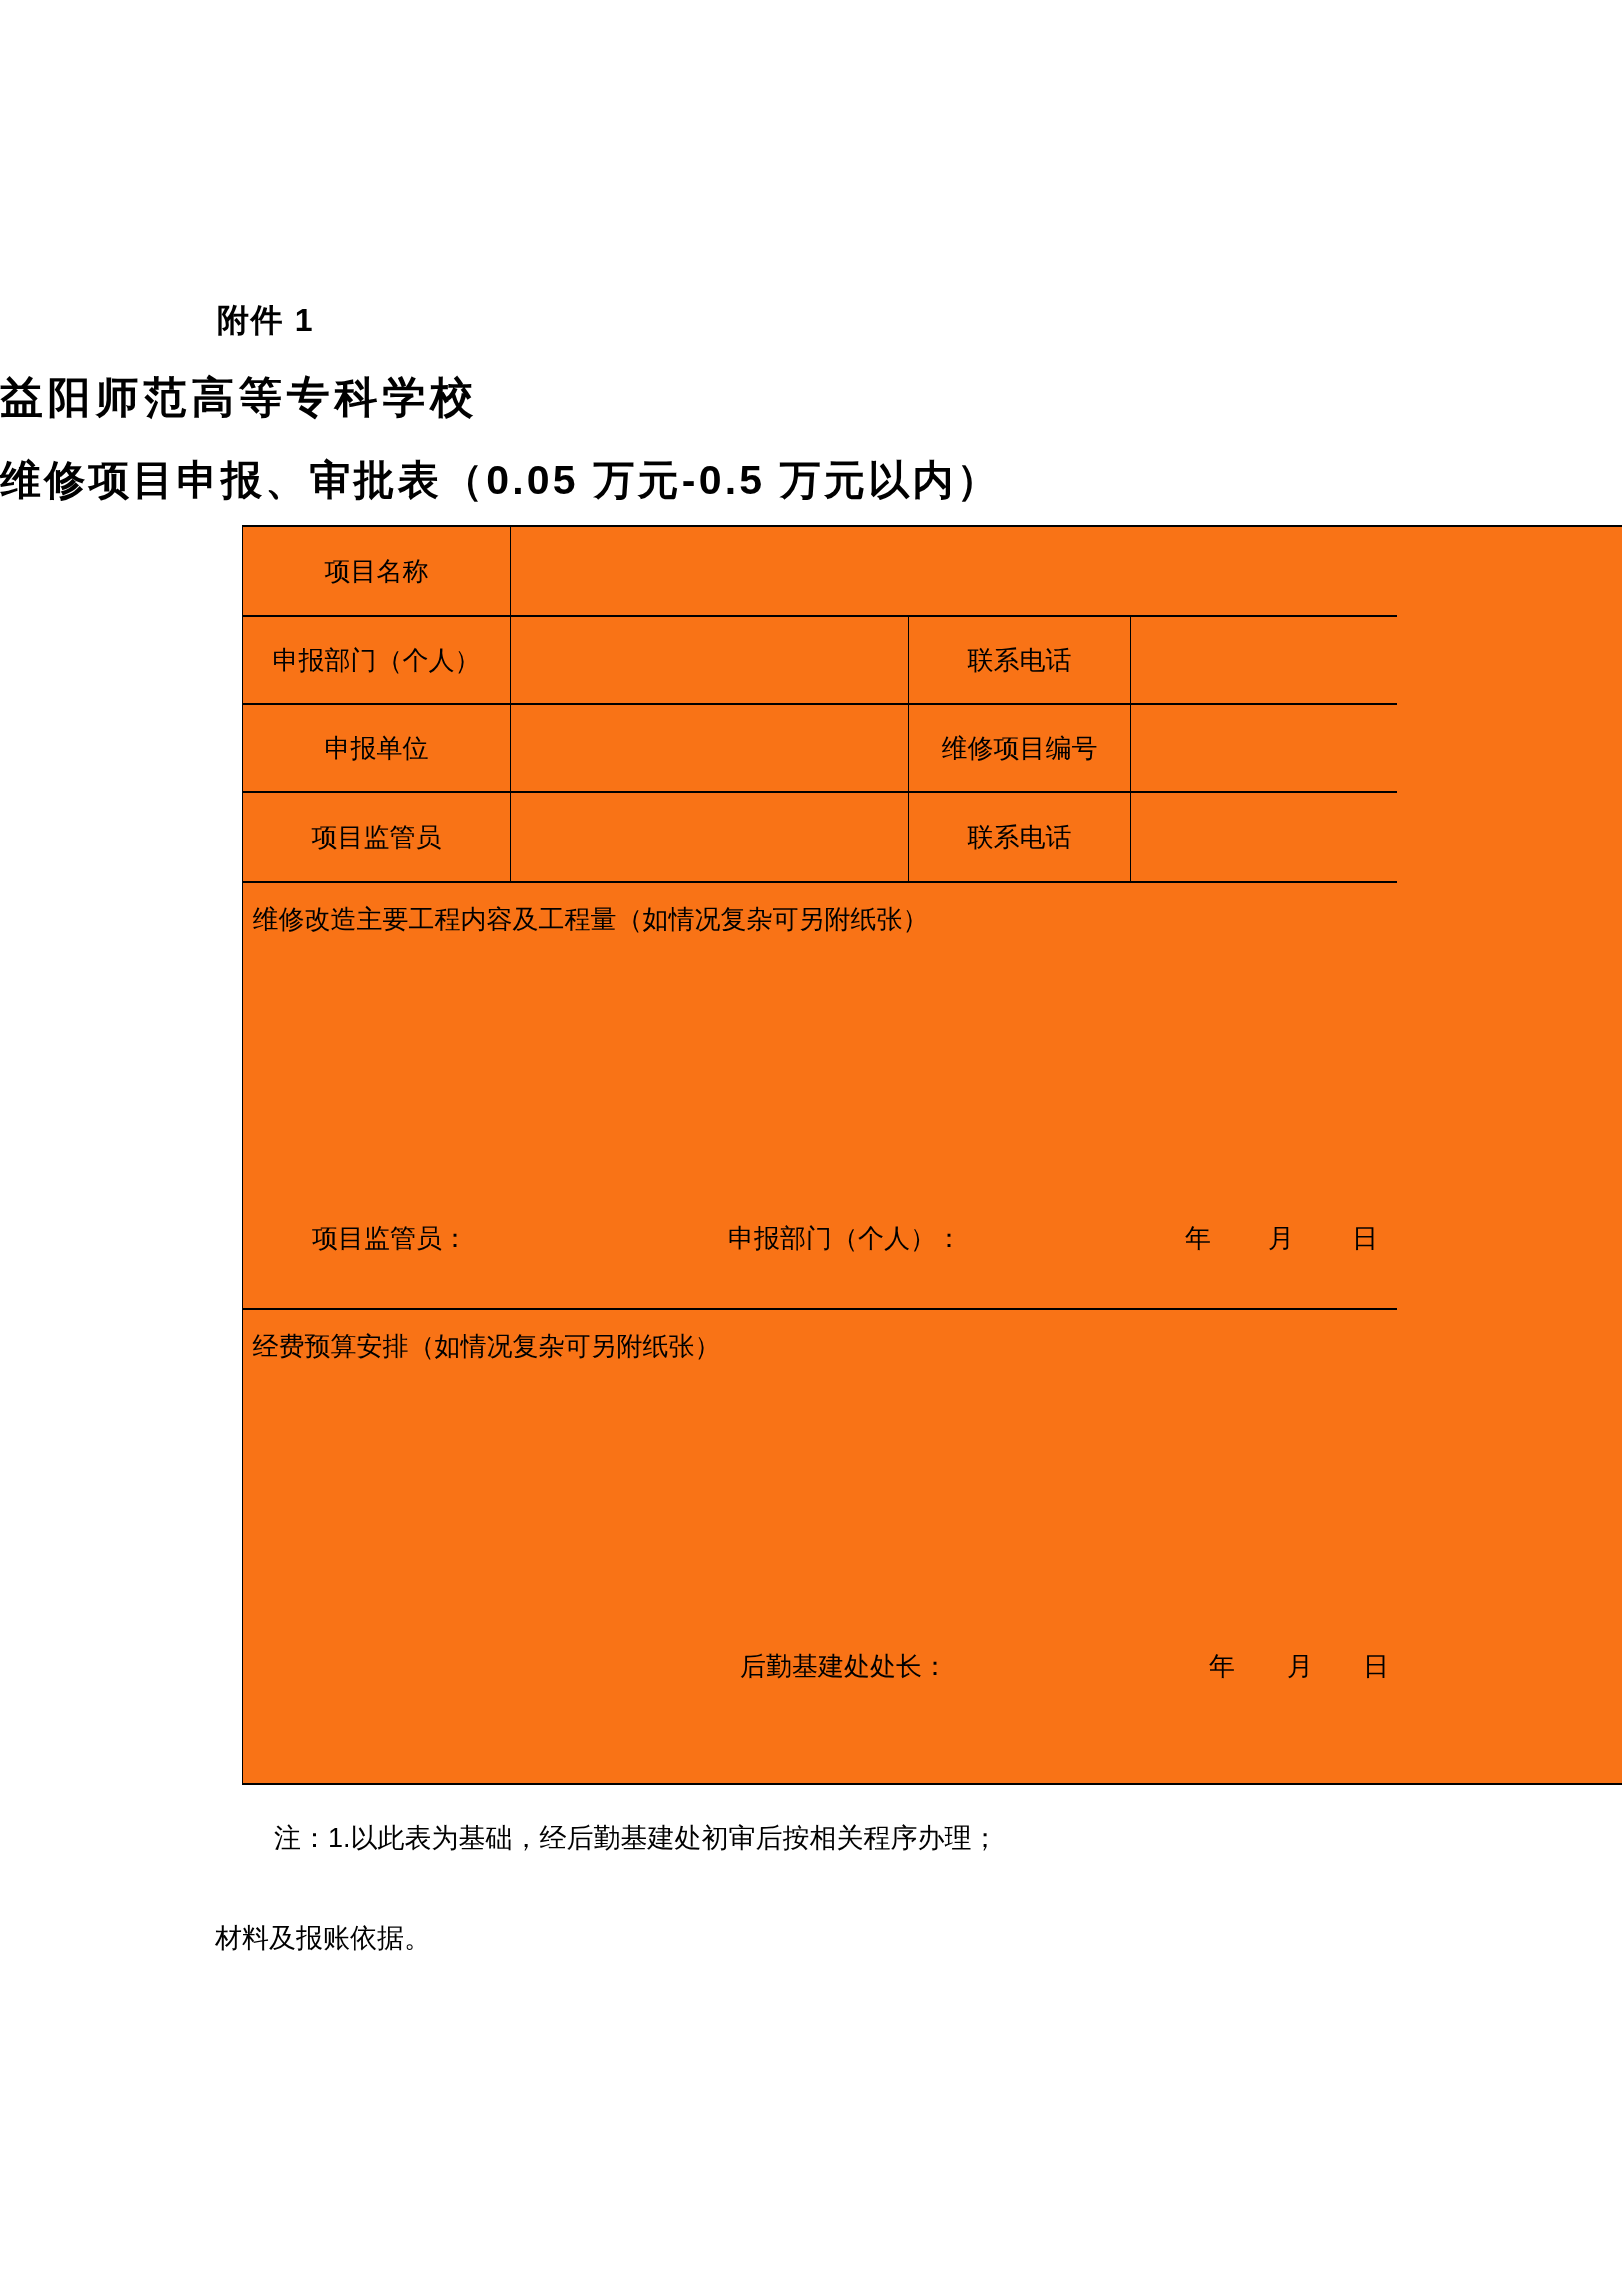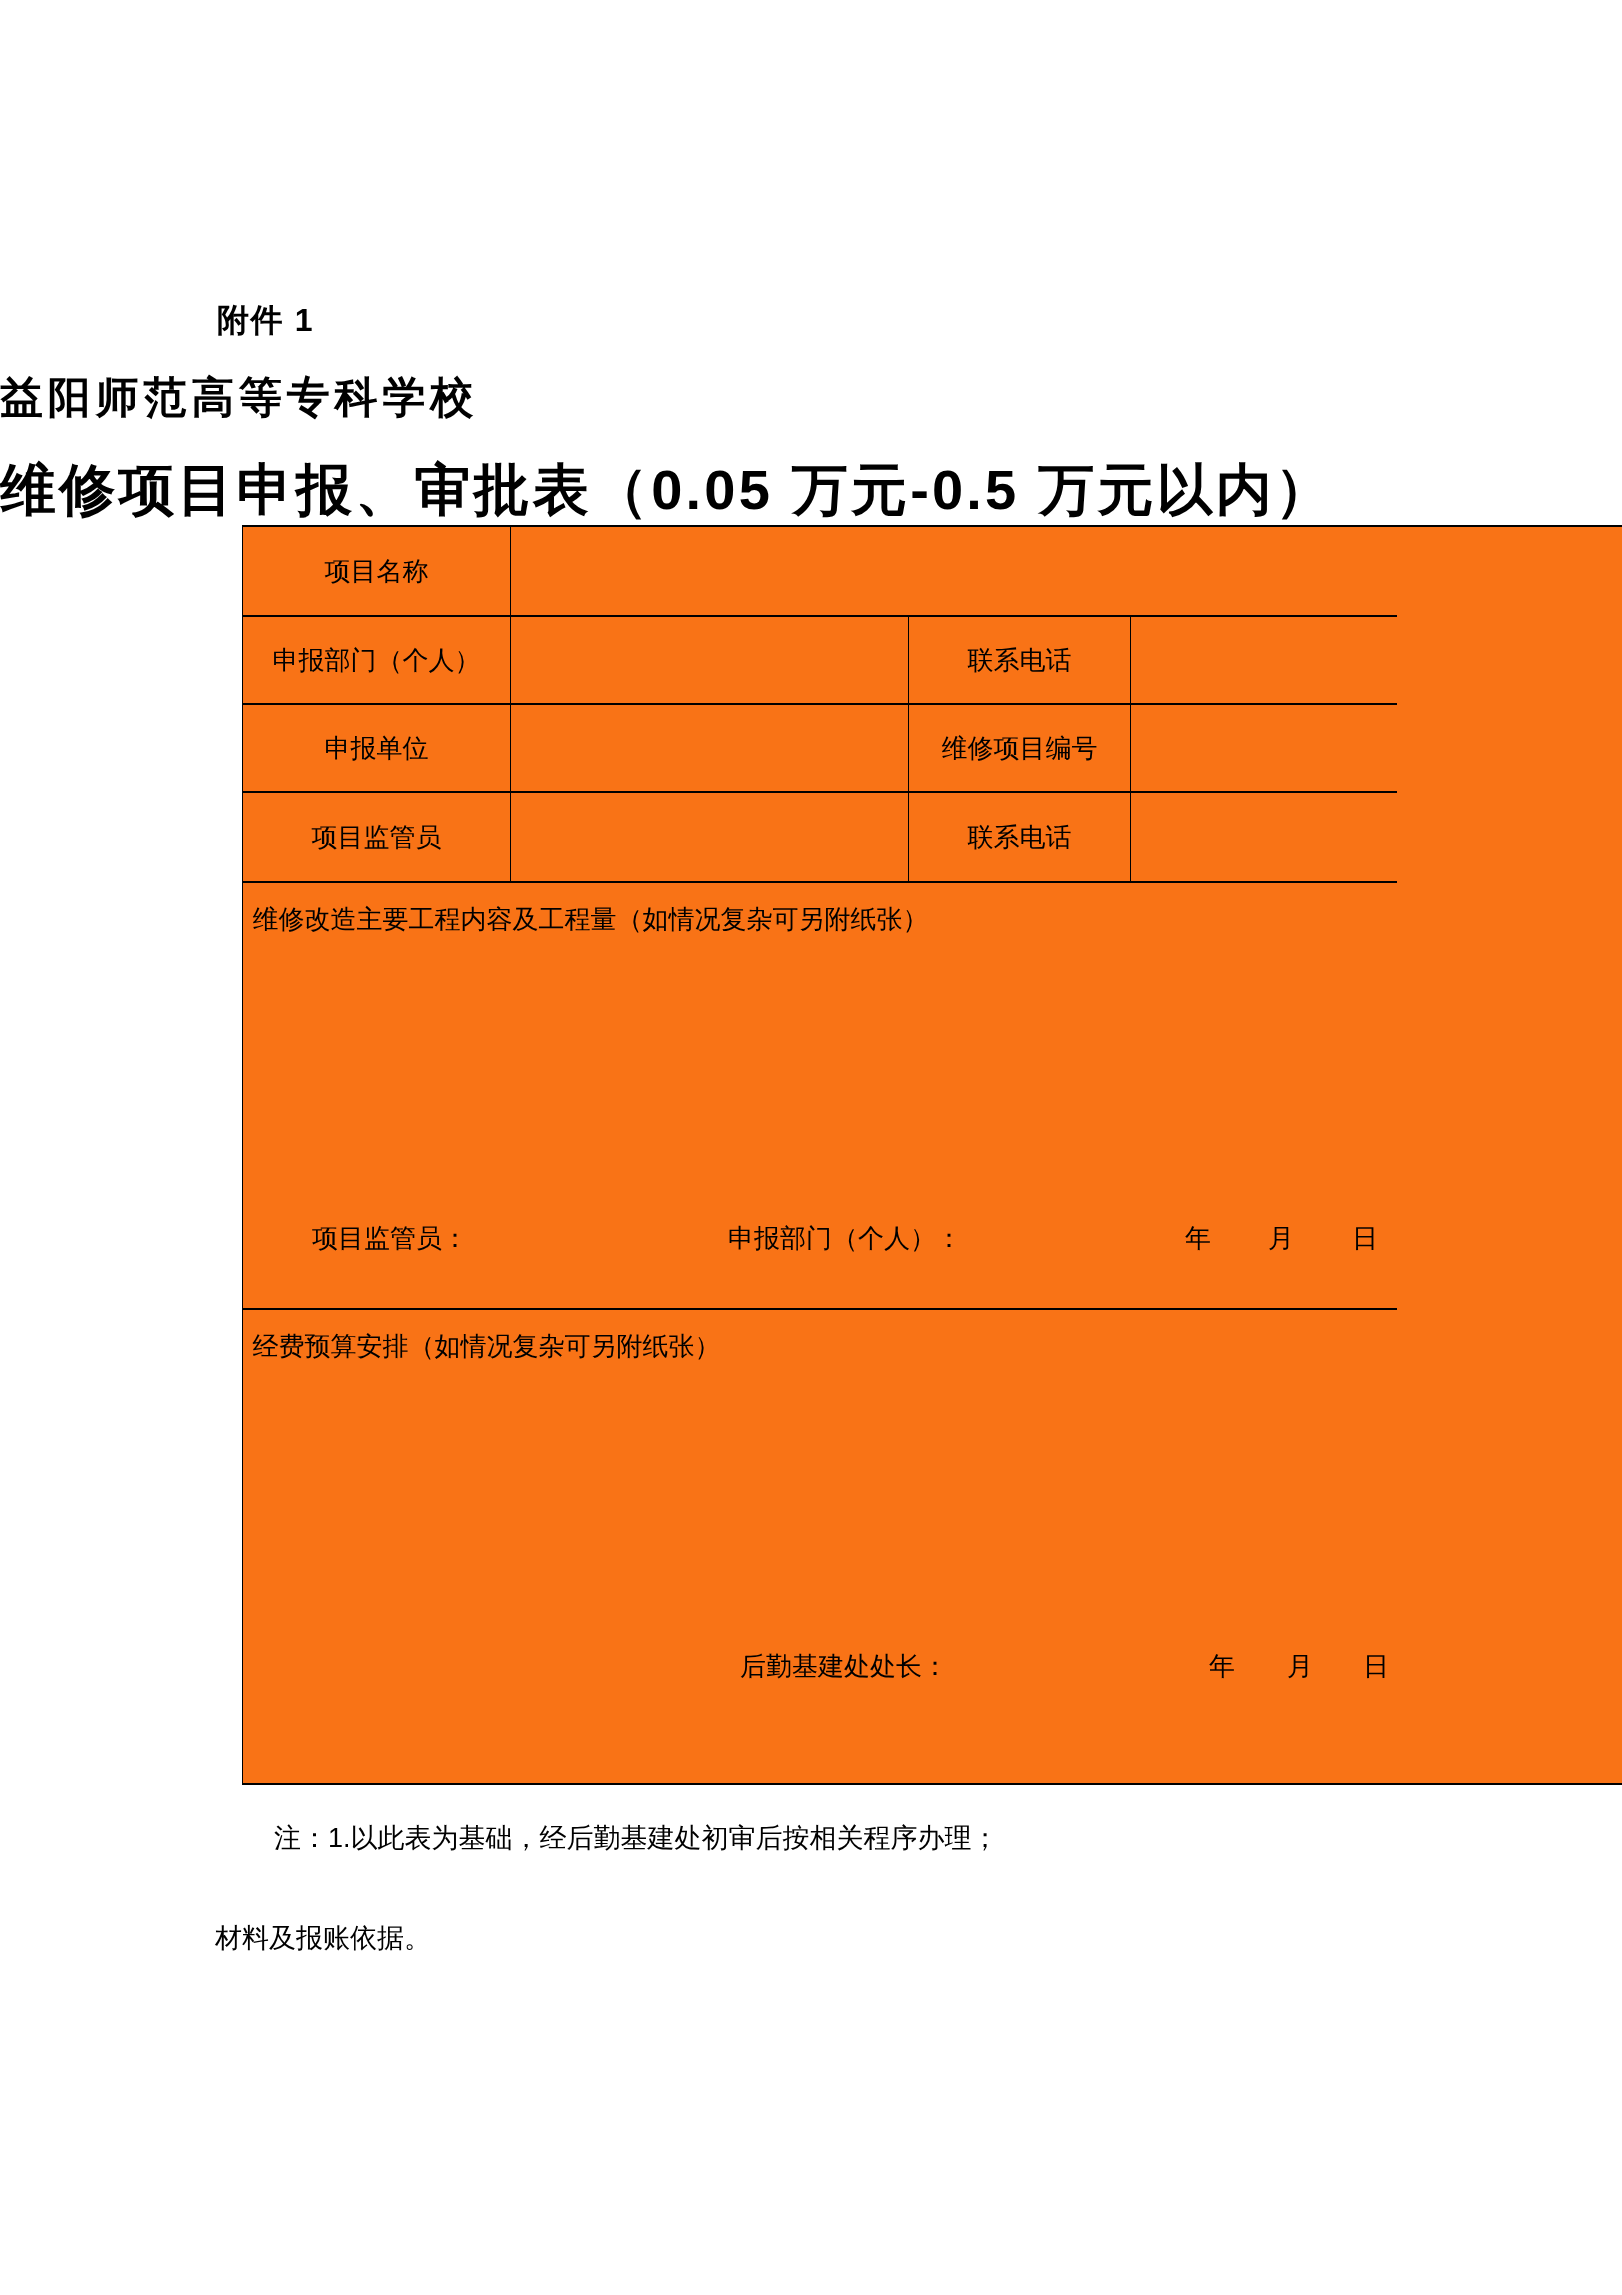--- a/index.html
+++ b/index.html
@@ -18,21 +18,21 @@
   .attachment {
     position: absolute; left: 217px; top: 301px;
     font-size: 32px; font-weight: 600; line-height: 1.2;
     letter-spacing: 1.6px;
   }
   .title {
     position: absolute; left: 0; width: 100%;
     font-weight: 700; line-height: 1.2;
   }
   .t1 { top: 372px; font-size: 43px; letter-spacing: 4.8px; }
-  .t2 { top: 456px; font-size: 56px; letter-spacing: 3.2px; }
+  .t2 { top: 456px; font-size: 41px; letter-spacing: 3.2px; }
 
   .form {
     position: absolute; left: 242px; top: 525px;
     width: 1397px; height: 1260px;
     box-sizing: border-box;
     border: 2.4px solid #000;
     border-left-width: 1.6px; border-right-width: 1.6px;
     display: grid;
     grid-template-columns: 268px 398px 222px 266px;
     grid-template-rows: 90px 88px 88px 90px 427px 471px;

